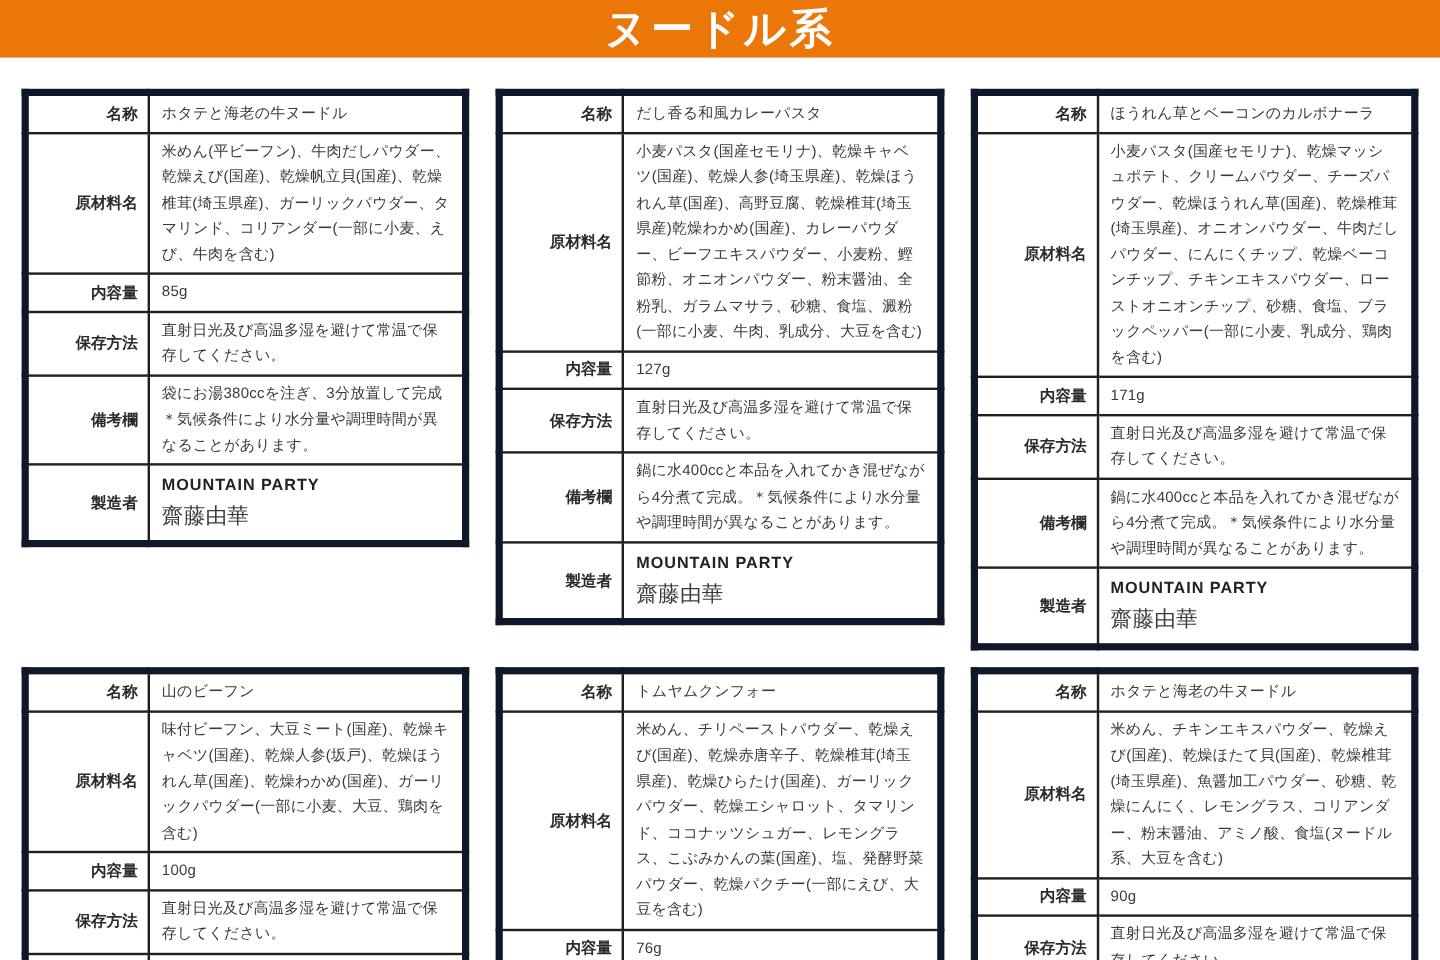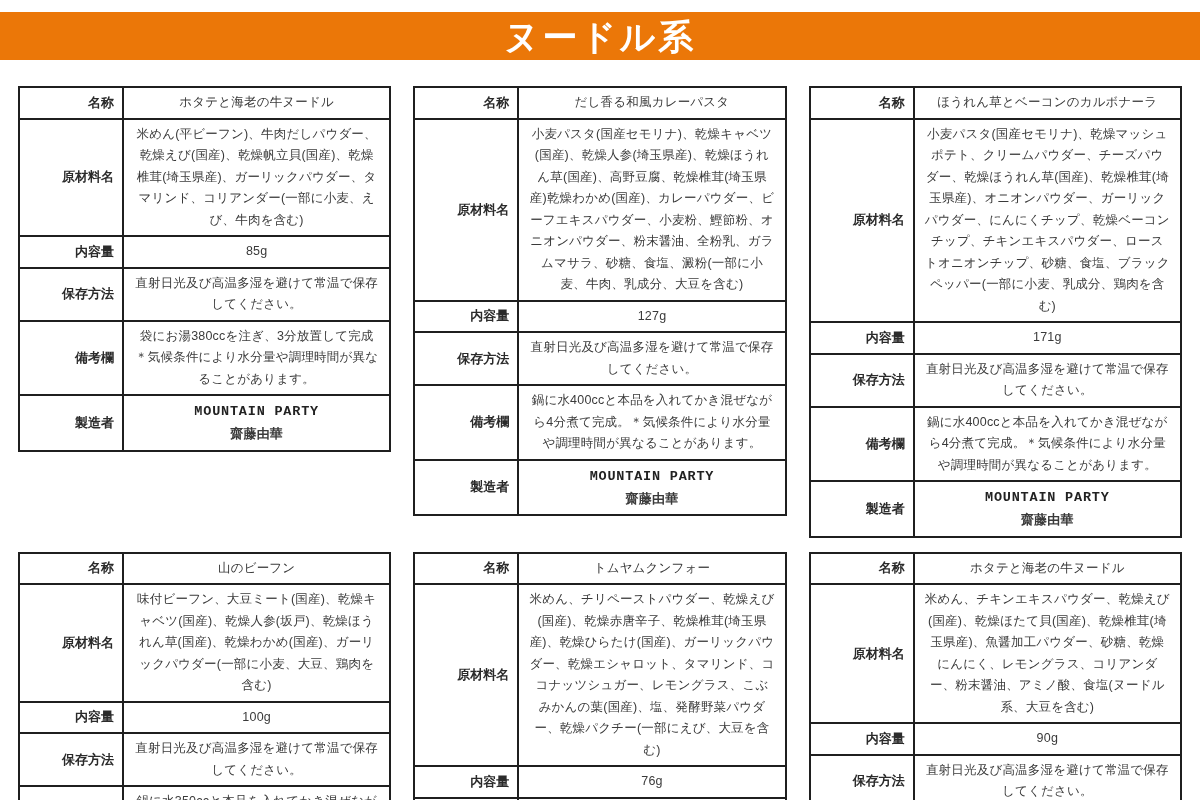--- a/index.html
+++ b/index.html
@@ -4,21 +4,21 @@
 <style>
   * { box-sizing: border-box; margin: 0; padding: 0; }
   html, body {
     width: 1200px; height: 800px;
     background: #ffffff;
     font-family: "Liberation Sans", "DejaVu Sans", sans-serif;
     overflow: hidden;
   }
   .page-header {
     height: 48px;
-    display: flex; align-items: center; justify-content: center; margin-top: 12px;
+    display: flex; align-items: center; justify-content: center;
   }
   .page-title {
     color: #ffffff;
     font-size: 35px;
     font-weight: 800;
     letter-spacing: 3px;
     line-height: 1;
   }
   .tables-grid {
     display: grid;
@@ -26,52 +26,51 @@
     column-gap: 22px;
     row-gap: 14px;
     padding: 26px 18px 18px 18px;
     align-items: start;
   }
   table.spec {
     width: 100%;
     border-collapse: collapse;
     table-layout: fixed;
     background: #fff;
-    border: 2px solid #0f172a;
+    border: 6px solid #0f172a;
   }
   table.spec th, table.spec td {
     border: 2px solid #1f1f1f;
     vertical-align: middle;
   }
   table.spec th {
     width: 28%;
     text-align: right;
     font-weight: 700;
     font-size: 13px;
     color: #2b2b2b;
     padding: 5px 8px;
   }
   table.spec td {
-    text-align: center;
+    text-align: left;
     font-size: 12.5px;
     color: #3a3a3a;
     line-height: 1.72;
     padding: 4px 10px;
     letter-spacing: 0.2px;
   }
   .maker-brand {
     font-weight: 700;
     font-size: 13.5px;
     color: #222;
     letter-spacing: 0.8px;
-    font-family: Liberation Mono, monospace;
   }
   .maker-person {
-    font-weight: 700;
-    font-size: 13px;
+    font-weight: 400;
+    font-size: 18px;
     color: #3a3a3a;
   }
 </style>
 </head>
 <body>
 
 <header class="page-header" style="background: rgb(235, 119, 8);">
   <h1 class="page-title">ヌードル系</h1>
 </header>
 
@@ -141,21 +140,21 @@
   </table>
 
   <table class="spec">
     <tbody>
       <tr>
         <th>名称</th>
         <td>ほうれん草とベーコンのカルボナーラ</td>
       </tr>
       <tr>
         <th>原材料名</th>
-        <td>小麦パスタ(国産セモリナ)、乾燥マッシュポテト、クリームパウダー、チーズパウダー、乾燥ほうれん草(国産)、乾燥椎茸(埼玉県産)、オニオンパウダー、ガーリックパウダー、にんにくチップ、乾燥ベーコンチップ、チキンエキスパウダー、ローストオニオンチップ、砂糖、食塩、ブラックペッパー(一部に小麦、乳成分、鶏肉を含む)</td>
+        <td>小麦パスタ(国産セモリナ)、乾燥マッシュポテト、クリームパウダー、チーズパウダー、乾燥ほうれん草(国産)、乾燥椎茸(埼玉県産)、オニオンパウダー、牛肉だしパウダー、にんにくチップ、乾燥ベーコンチップ、チキンエキスパウダー、ローストオニオンチップ、砂糖、食塩、ブラックペッパー(一部に小麦、乳成分、鶏肉を含む)</td>
       </tr>
       <tr>
         <th>内容量</th>
         <td>171g</td>
       </tr>
       <tr>
         <th>保存方法</th>
         <td>直射日光及び高温多湿を避けて常温で保存してください。</td>
       </tr>
       <tr>

